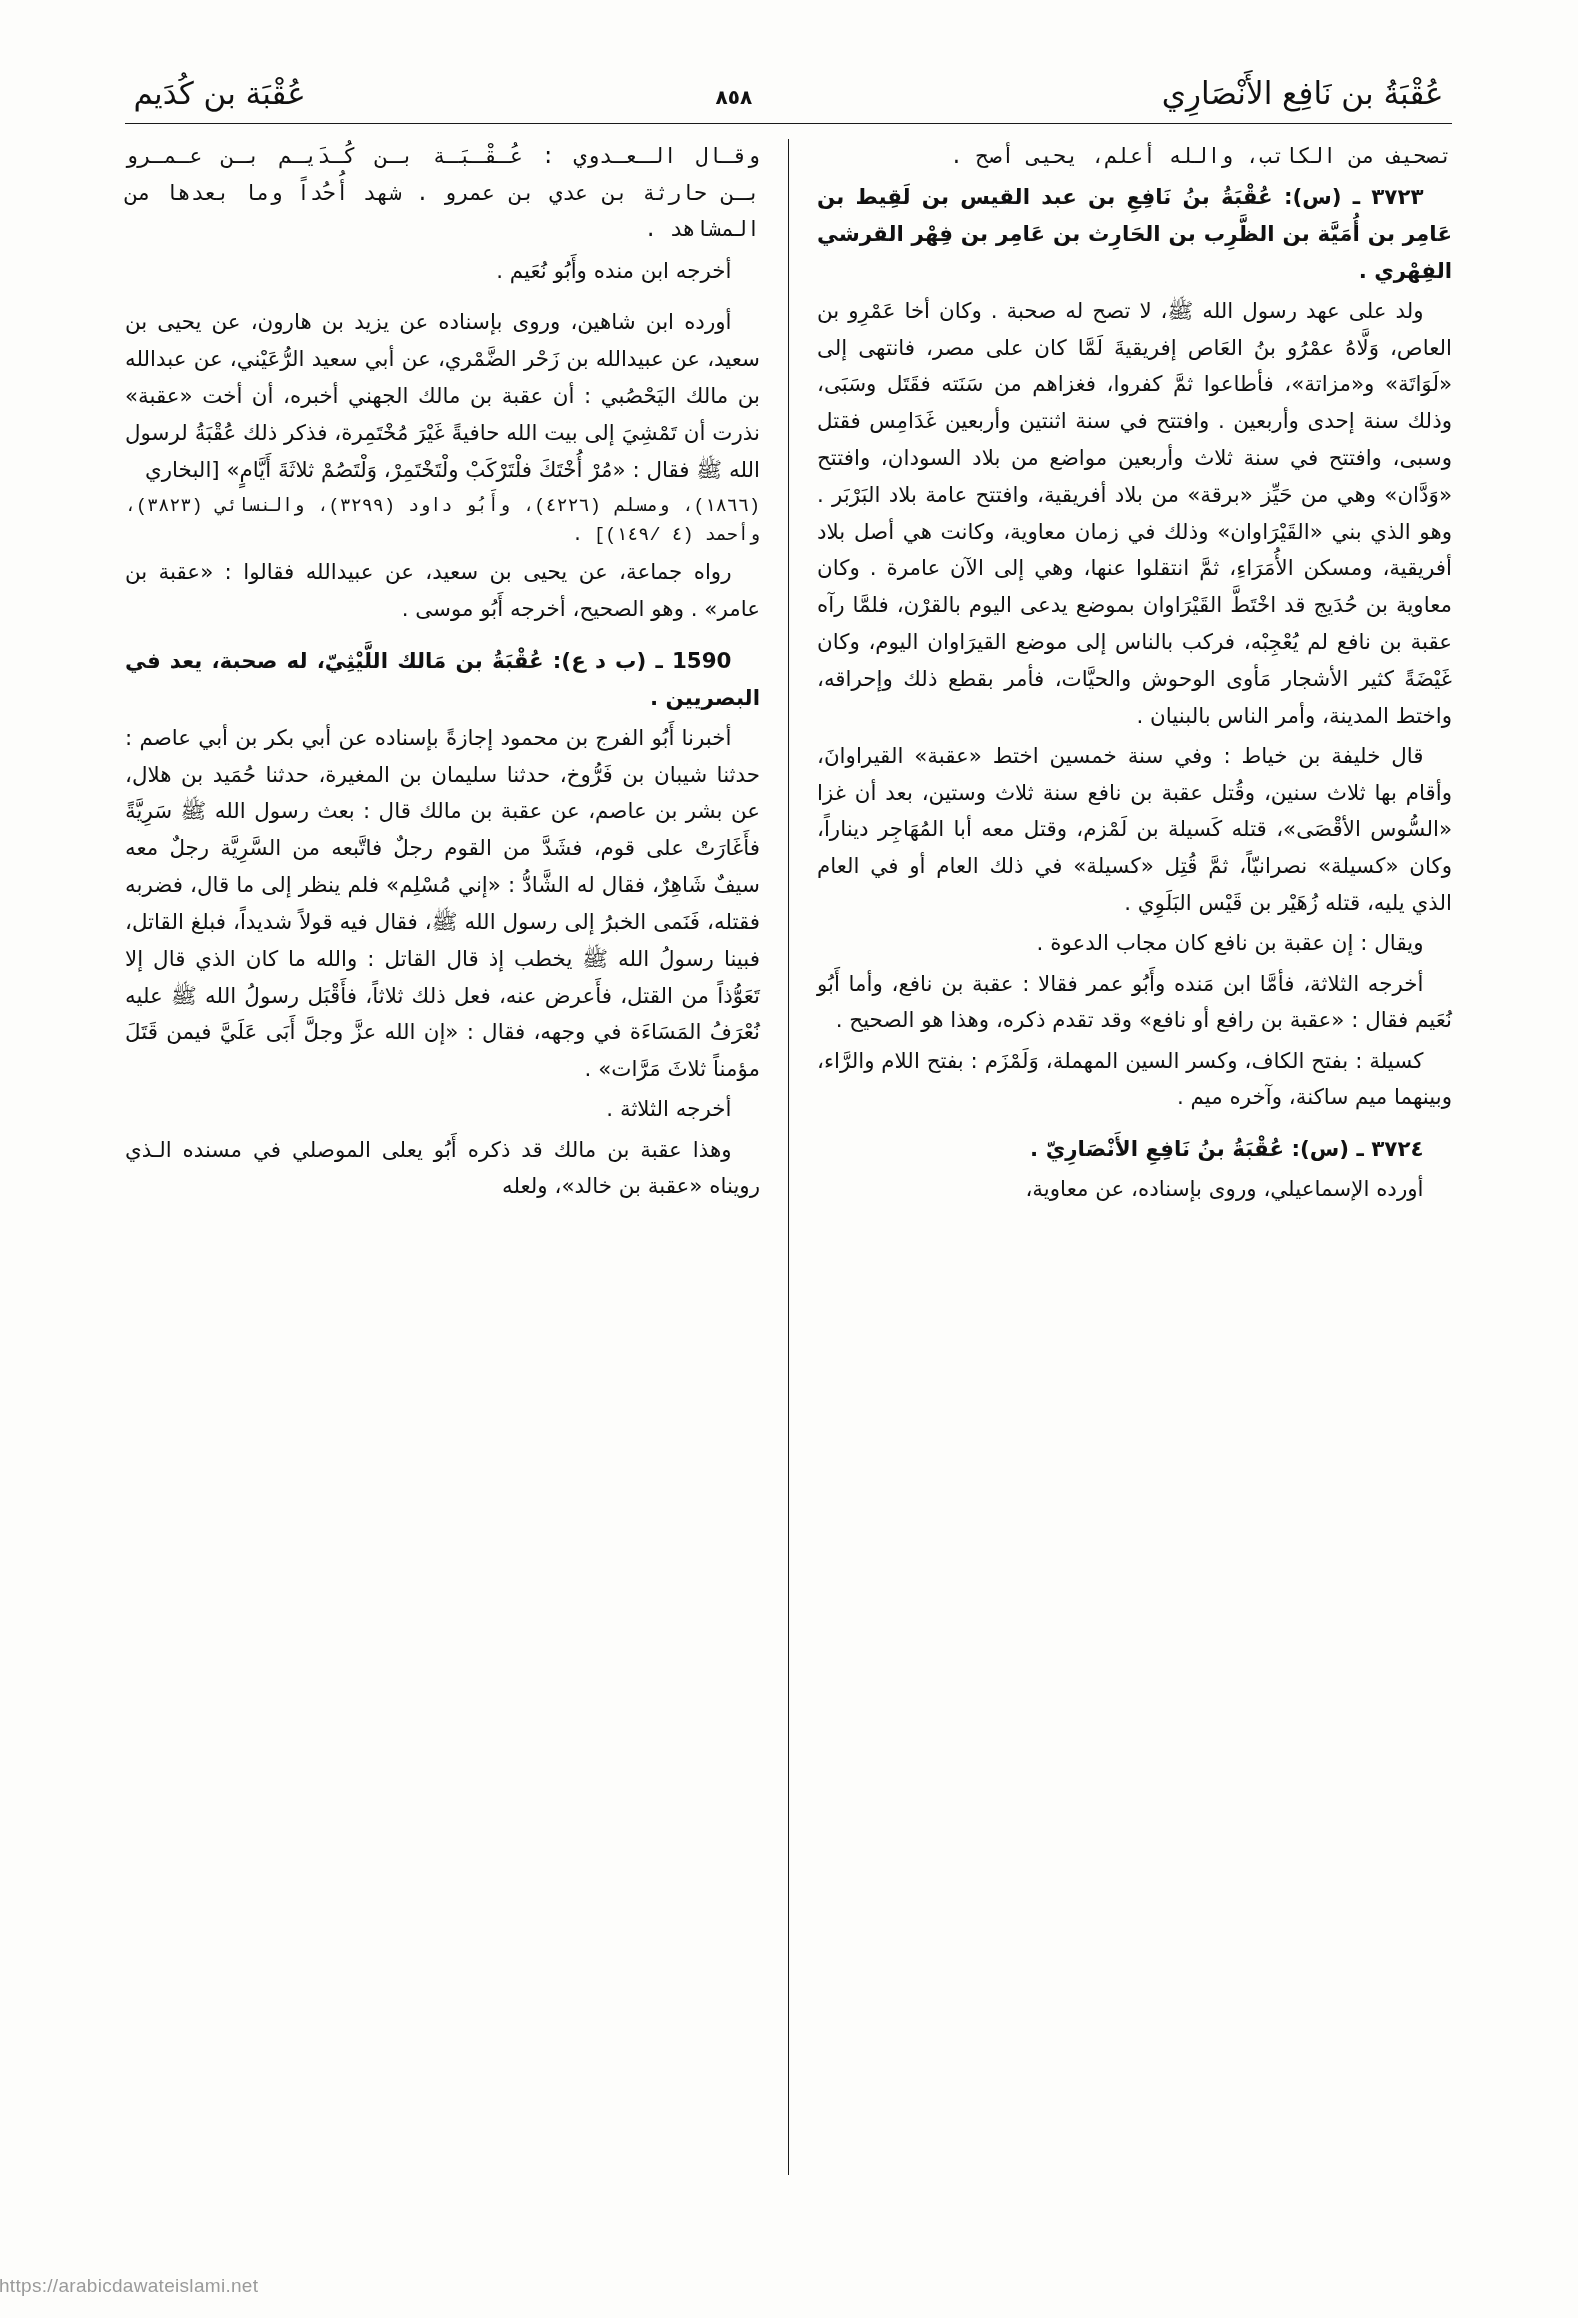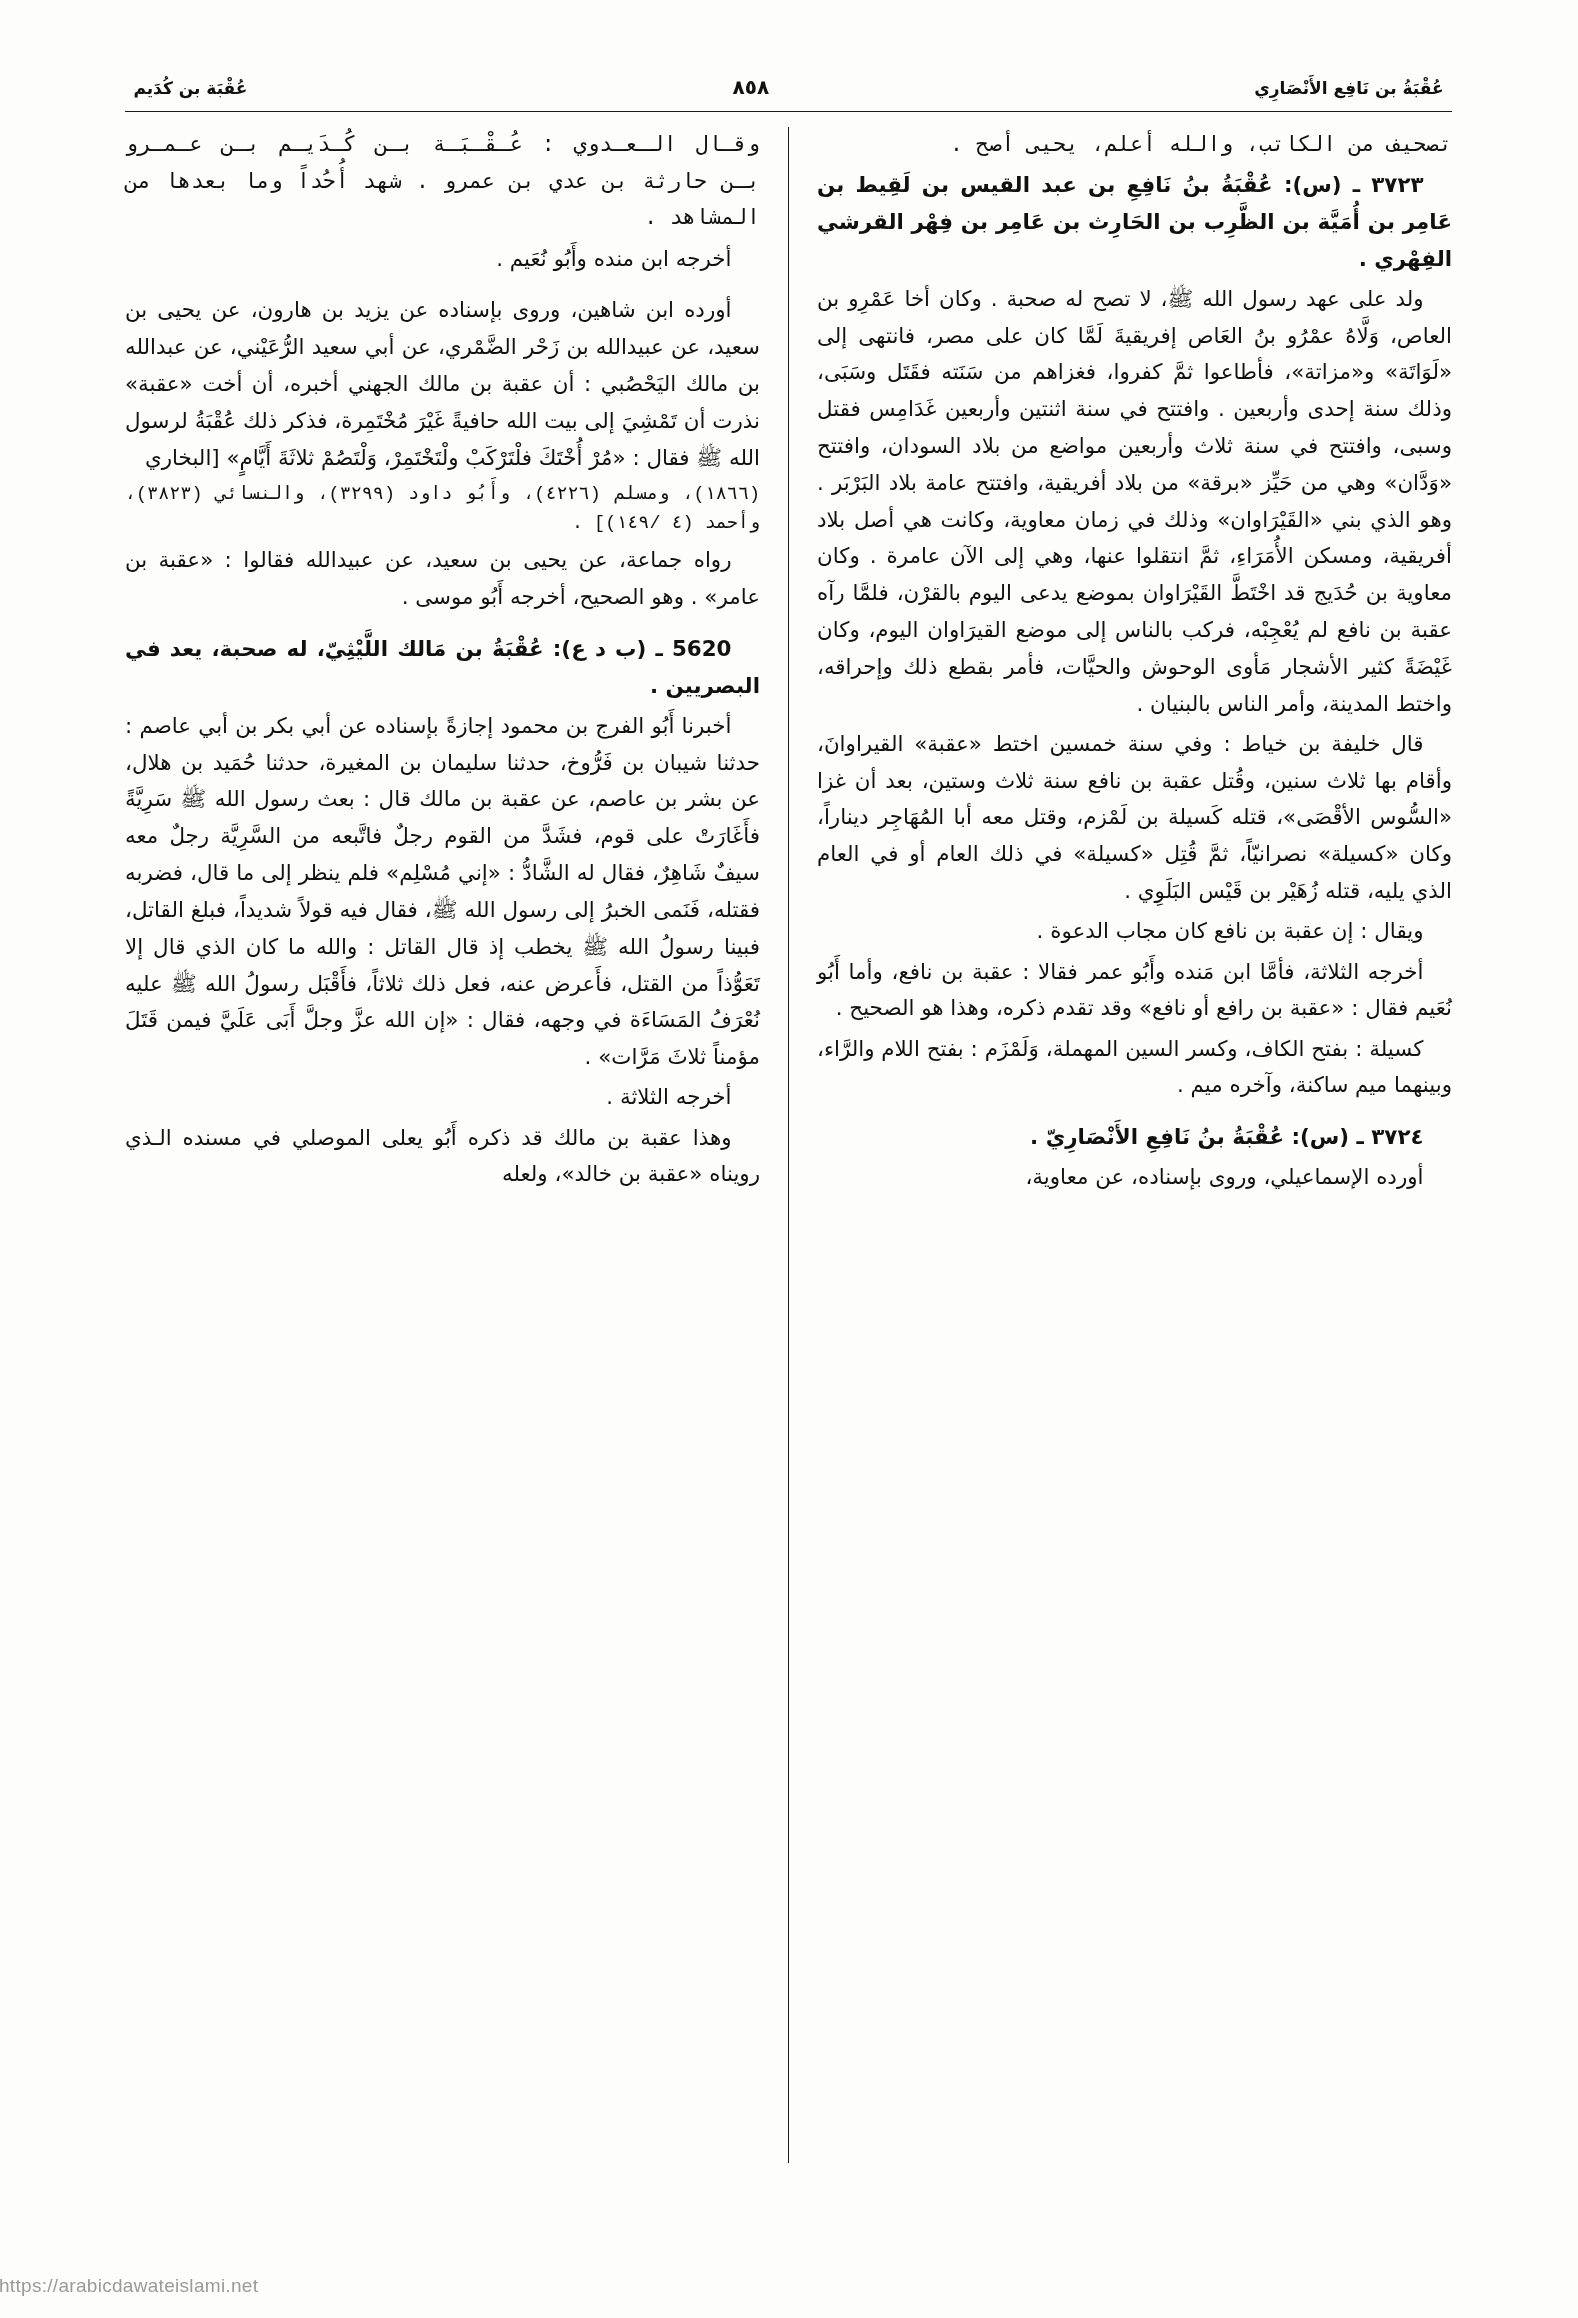--- a/index.html
+++ b/index.html
@@ -27,22 +27,22 @@
   .header {
     display: flex;
     flex-direction: row;
     align-items: baseline;
     justify-content: space-between;
     direction: rtl;
     padding: 0 8.4px;
     margin-bottom: 11.7px;
   }
   .header-right, .header-left {
-    font-size: 17px;
-    font-weight: bold;
+    font-size: 31px;
+    font-weight: normal;
     white-space: nowrap;
   }
   .header-center {
     font-size: 20px;
     font-weight: bold;
     letter-spacing: 0.8px;
   }
   .rule {
     border: 0;
     border-top: 1.7px solid #1a1a1a;
@@ -133,21 +133,21 @@
       </div>
 
       <div class="col col-left">
         <p class="noind">وقـال الـعـدوي : عُـقْـبَـة بـن كُـدَيـم بـن عـمـرو بـن حارثة بن عدي بن عمرو . شهد أُحُداً وما بعدها من المشاهد .</p>
         <p>أخرجه ابن منده وأَبُو نُعَيم .</p>
         <div class="spacer"></div>
         <p>أورده ابن شاهين، وروى بإسناده عن يزيد بن هارون، عن يحيى بن سعيد، عن عبيدالله بن زَحْر الضَّمْري، عن أبي سعيد الرُّعَيْني، عن عبدالله بن مالك اليَحْصُبي : أن عقبة بن مالك الجهني أخبره، أن أخت «عقبة» نذرت أن تَمْشِيَ إلى بيت الله حافيةً غَيْرَ مُخْتَمِرة، فذكر ذلك عُقْبَةُ لرسول الله ﷺ فقال : «مُرْ أُخْتَكَ فلْتَرْكَبْ ولْتَخْتَمِرْ، وَلْتَصُمْ ثلاثَةَ أَيَّامٍ» [البخاري</p>
         <p class="small-refs noind">(١٨٦٦)، ومسلم (٤٢٢٦)، وأَبُو داود (٣٢٩٩)، والنسائي (٣٨٢٣)، وأحمد (٤ /١٤٩)] .</p>
         <p>رواه جماعة، عن يحيى بن سعيد، عن عبيدالله فقالوا : «عقبة بن عامر» . وهو الصحيح، أخرجه أَبُو موسى .</p>
         <div class="spacer"></div>
-        <p class="entry">5620 ـ (ب د ع): عُقْبَةُ بن مَالك اللَّيْثِيّ، له صحبة، يعد في البصريين .</p>
+        <p class="entry">1590 ـ (ب د ع): عُقْبَةُ بن مَالك اللَّيْثِيّ، له صحبة، يعد في البصريين .</p>
         <p>أخبرنا أَبُو الفرج بن محمود إجازةً بإسناده عن أبي بكر بن أبي عاصم : حدثنا شيبان بن فَرُّوخ، حدثنا سليمان بن المغيرة، حدثنا حُمَيد بن هلال، عن بشر بن عاصم، عن عقبة بن مالك قال : بعث رسول الله ﷺ سَرِيَّةً فأَغَارَتْ على قوم، فشَدَّ من القوم رجلٌ فاتَّبعه من السَّرِيَّة رجلٌ معه سيفٌ شَاهِرٌ، فقال له الشَّادُّ : «إني مُسْلِم» فلم ينظر إلى ما قال، فضربه فقتله، فَنَمى الخبرُ إلى رسول الله ﷺ، فقال فيه قولاً شديداً، فبلغ القاتل، فبينا رسولُ الله ﷺ يخطب إذ قال القاتل : والله ما كان الذي قال إلا تَعَوُّذاً من القتل، فأَعرض عنه، فعل ذلك ثلاثاً، فأَقْبَل رسولُ الله ﷺ عليه نُعْرَفُ المَسَاءَة في وجهه، فقال : «إن الله عزَّ وجلَّ أَبَى عَلَيَّ فيمن قَتَلَ مؤمناً ثلاثَ مَرَّات» .</p>
         <p>أخرجه الثلاثة .</p>
         <p>وهذا عقبة بن مالك قد ذكره أَبُو يعلى الموصلي في مسنده الـذي رويناه «عقبة بن خالد»، ولعله</p>
       </div>
     </div>
 
   </div>
 
   <div class="watermark">https://arabicdawateislami.net</div>
 </div>

